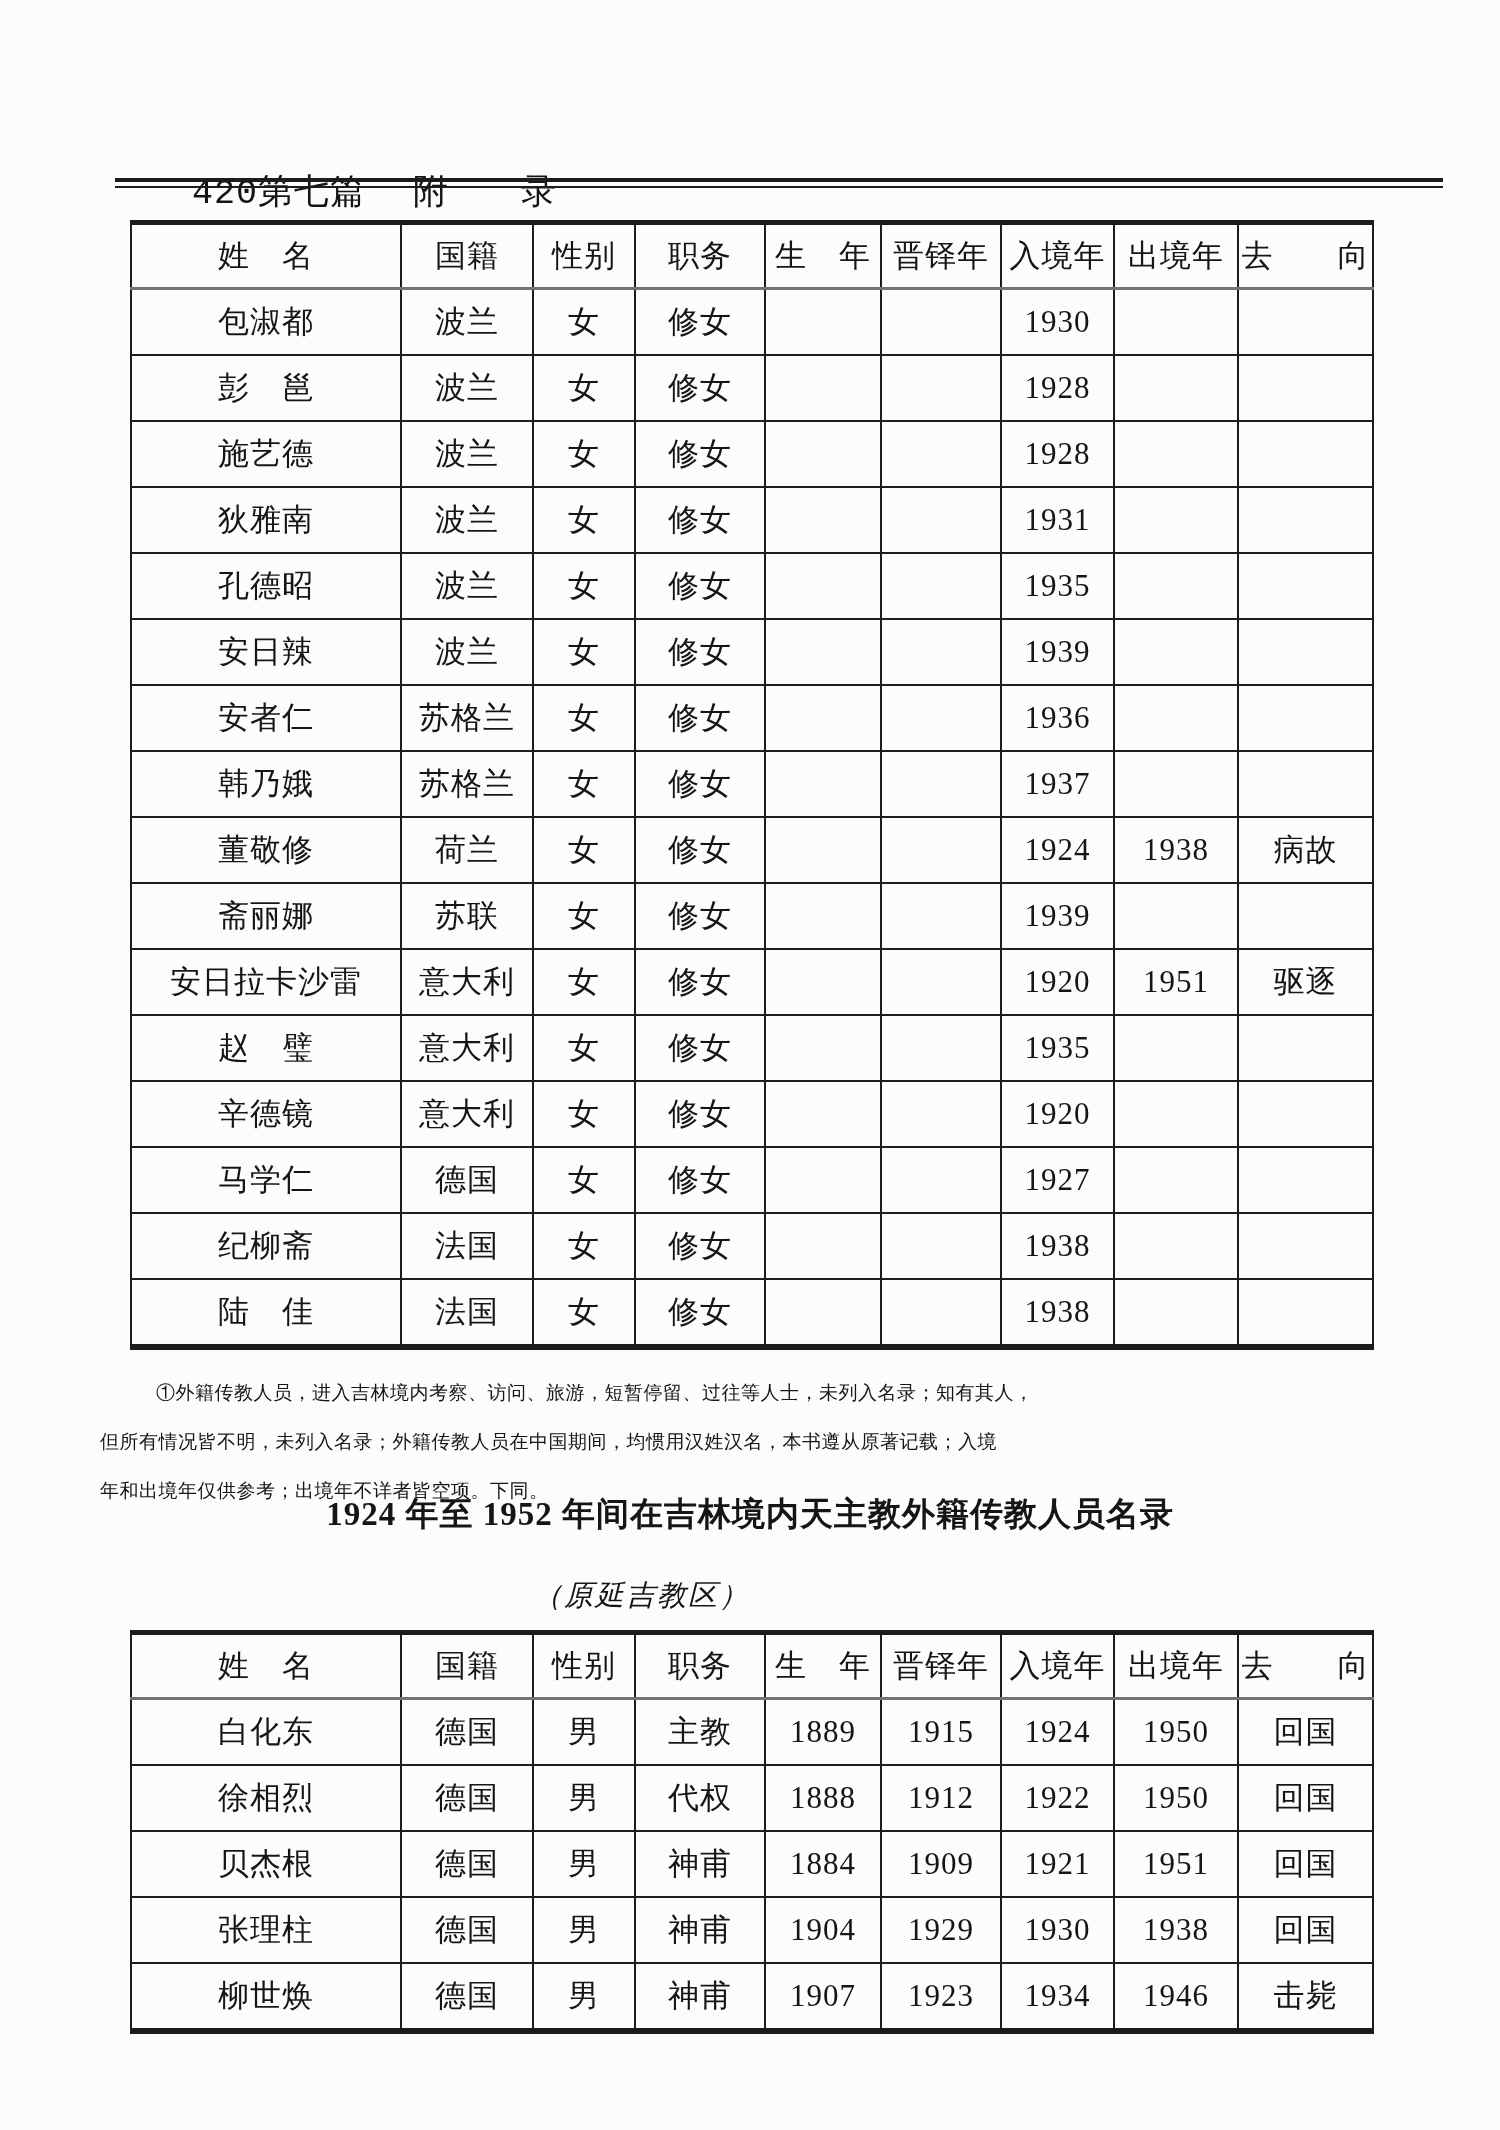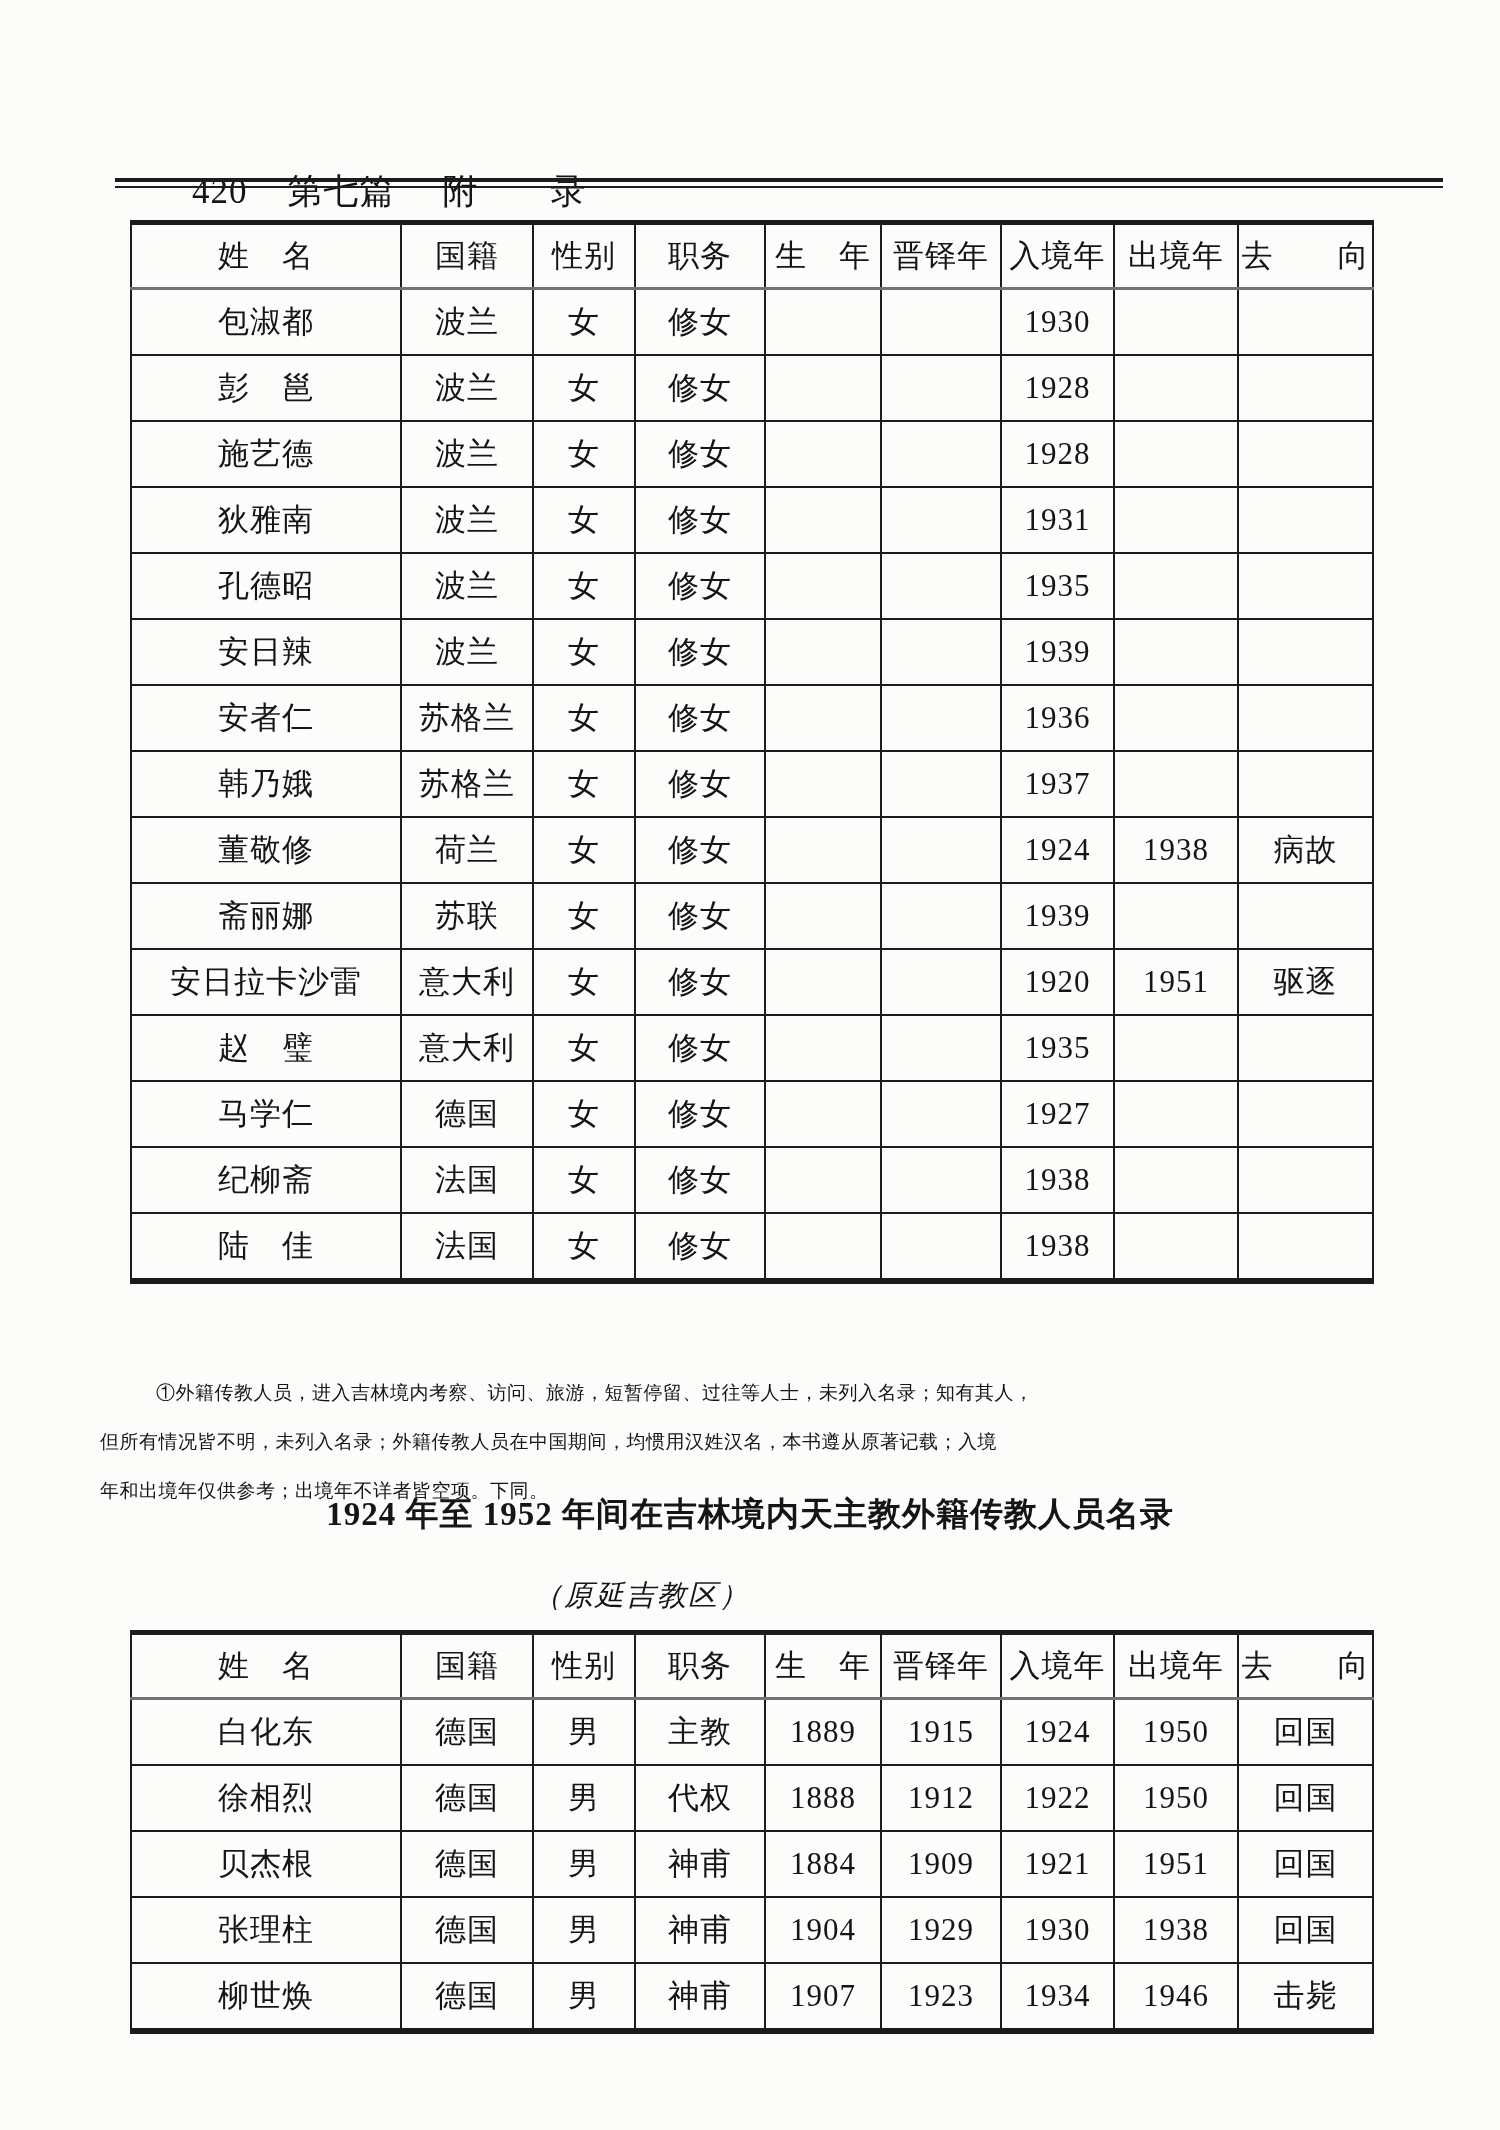--- a/index.html
+++ b/index.html
@@ -11,21 +11,21 @@
     position:relative;
     overflow:hidden;
   }
   .page{position:absolute;inset:0;}
 
   
   .running-head{
     position:absolute;left:153px;top:128px;
     font-size:35px;letter-spacing:1px;white-space:pre;
   }
-  .running-head .num{margin-right:40px;}
+  .running-head .num{font-family:Liberation Mono, monospace;}
   .running-head .sec{margin-right:47px;}
   .head-rule{
     position:absolute;left:115px;top:178px;width:1328px;
     height:4px;
     border-top:4px solid #1c1c1c;
     border-bottom:2px solid #1c1c1c;
   }
 
   
   table{
@@ -236,20 +236,31 @@
           <td>意大利</td>
           <td>女</td>
           <td>修女</td>
           <td></td>
           <td></td>
           <td>1935</td>
           <td></td>
           <td></td>
         </tr>
         <tr>
+          <td>辛德镜</td>
+          <td>意大利</td>
+          <td>女</td>
+          <td>修女</td>
+          <td></td>
+          <td></td>
+          <td>1920</td>
+          <td></td>
+          <td></td>
+        </tr>
+        <tr>
           <td>马学仁</td>
           <td>德国</td>
           <td>女</td>
           <td>修女</td>
           <td></td>
           <td></td>
           <td>1927</td>
           <td></td>
           <td></td>
         </tr>

